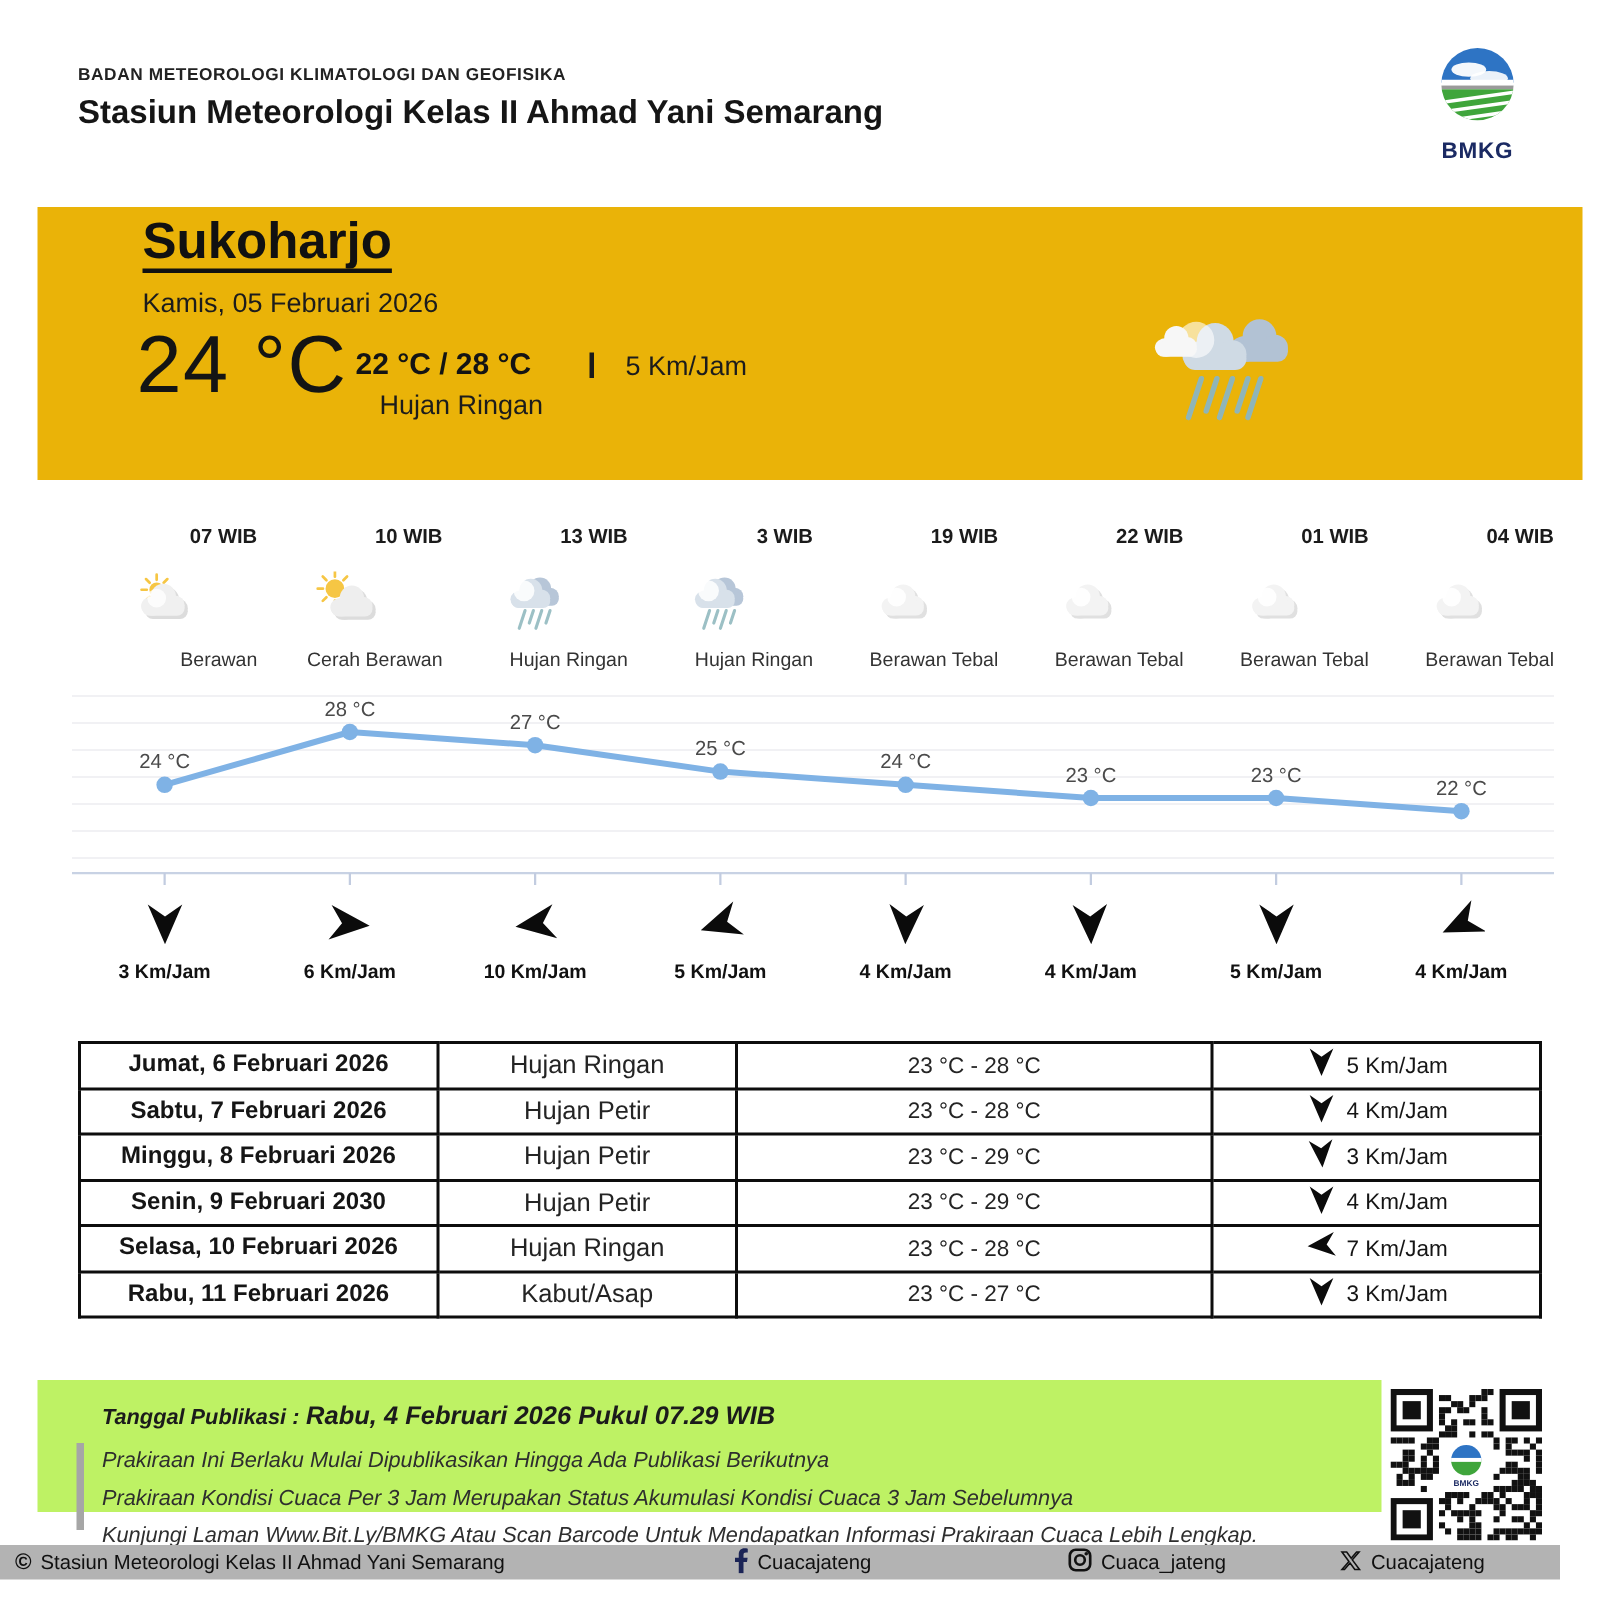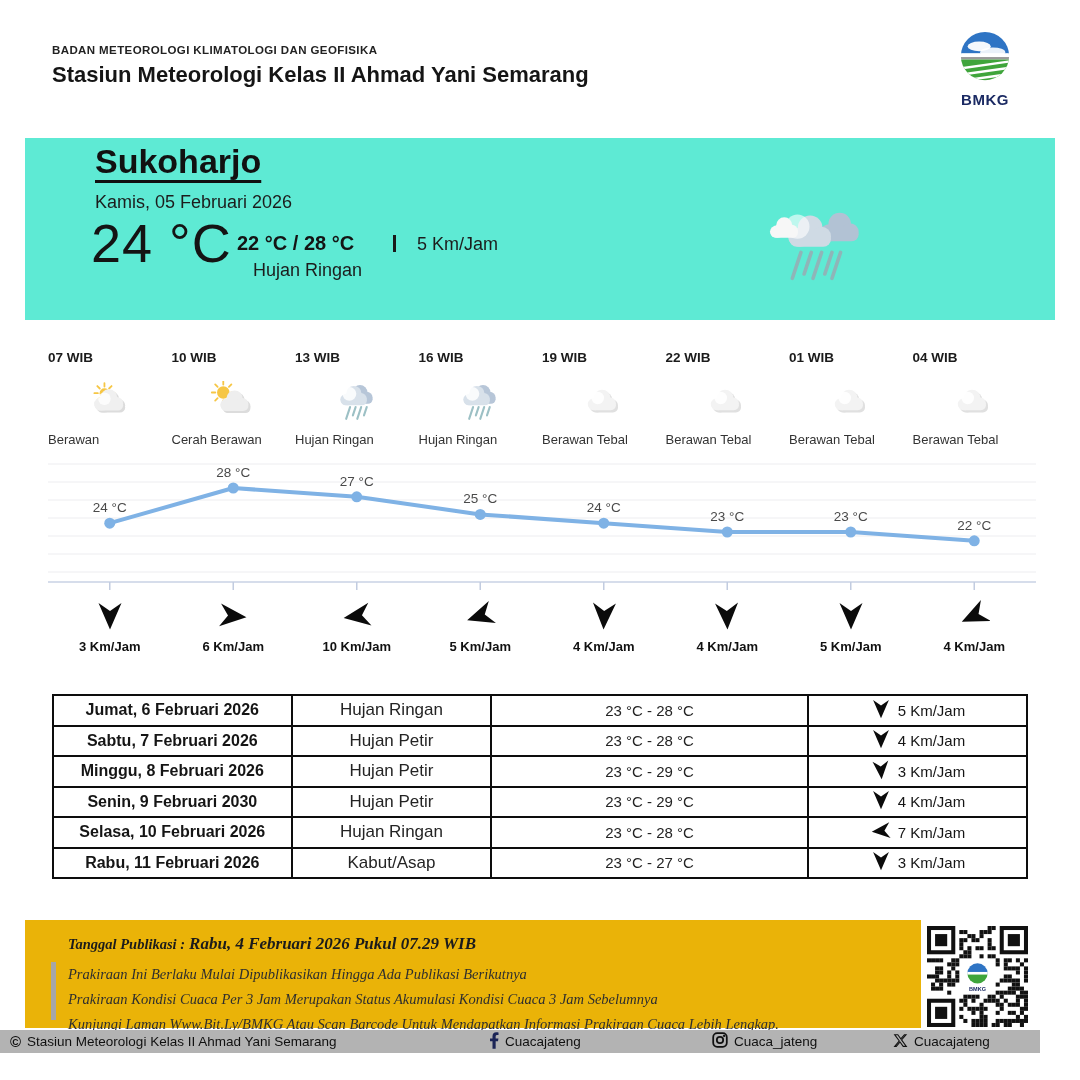--- a/index.html
+++ b/index.html
@@ -7,34 +7,34 @@
         font-family:"Liberation Sans",sans-serif;color:#1a1a1a;}
 
   
   .header{position:absolute;left:52px;top:44px;}
   .agency{font-size:11.5px;font-weight:600;letter-spacing:.4px;color:#222;}
   .station{font-size:22px;font-weight:700;margin-top:6px;color:#151515;}
   .logo-block{position:absolute;left:950px;top:30px;width:70px;text-align:center;}
   .logo-label{font-size:15px;font-weight:800;color:#1b2a63;letter-spacing:.5px;margin-top:1px;}
 
   
-  .hero{position:absolute;left:25px;top:138px;width:1030px;height:182px;background:#5eead4;}
+  .hero{position:absolute;left:25px;top:138px;width:1030px;height:182px;background:#eab308;}
   .hero-location{position:absolute;left:70px;top:4px;font-size:34px;font-weight:700;color:#111;
                  text-decoration:underline;text-decoration-thickness:3px;text-underline-offset:7px;}
   .hero-date{position:absolute;left:70px;top:54px;font-size:18px;color:#1c1c1c;}
   .hero-temp{position:absolute;left:66px;top:74px;font-size:54px;font-weight:300;color:#141414;letter-spacing:1px;}
   .hero-range{position:absolute;left:212px;top:94px;font-size:20px;font-weight:700;color:#141414;}
   .hero-cond{position:absolute;left:228px;top:122px;font-size:18px;color:#1c1c1c;}
   .hero-divider{position:absolute;left:368px;top:97px;width:3px;height:17px;background:#1a1a1a;}
   .hero-wind{position:absolute;left:392px;top:96px;font-size:18px;color:#1c1c1c;}
   .hero-icon{position:absolute;left:738px;top:66px;}
 
   
   .hourly{position:absolute;left:48px;top:350px;width:988px;display:grid;grid-template-columns:repeat(8,1fr);}
-  .hcol{text-align:left;}
+  .hcol{text-align:right;}
   .htime{font-size:13.5px;font-weight:700;color:#1b1b1b;}
   .hicon{margin-top:14px;height:44px;display:flex;align-items:center;justify-content:center;}
   .hcond{font-size:13px;color:#333;margin-top:9px;}
 
   
   .chart{position:absolute;left:48px;top:458px;width:988px;height:134px;}
 
   
   .windrow{position:absolute;left:48px;top:600px;width:988px;display:grid;grid-template-columns:repeat(8,1fr);}
   .wcol{text-align:center;}
@@ -43,21 +43,21 @@
   
   .daily{position:absolute;left:52px;top:694px;width:976px;border-collapse:collapse;}
   .daily td{border:2px solid #0d0d0d;height:28.5px;text-align:center;vertical-align:middle;padding:0 4px;}
   .td-date{width:24.5%;font-size:16px;font-weight:700;color:#151515;}
   .td-cond{width:20.5%;font-size:17px;font-weight:400;color:#242424;}
   .td-range{width:32.5%;font-size:15px;color:#242424;}
   .td-wind{width:22.5%;font-size:15px;color:#151515;}
   .td-wind .cellwrap{display:flex;align-items:center;justify-content:center;gap:6px;}
 
   
-  .footerpanel{position:absolute;left:25px;top:920px;width:1005px;height:108px;background:#eab308;font-family:Liberation Serif, serif;}
+  .footerpanel{position:absolute;left:25px;top:920px;width:1005px;height:88px;background:#bef264;}
   .publine{position:absolute;left:43px;top:14px;font-style:italic;font-weight:700;color:#1b1b1b;}
   .publabel{font-size:14.5px;}
   .pubvalue{font-size:17px;}
   .vbar{position:absolute;left:26px;top:42px;width:5px;height:58px;background:#a6a6a6;}
   .notes{position:absolute;left:43px;top:42px;}
   .note{font-size:14.5px;font-style:italic;color:#2e2e2e;line-height:25px;}
   .qr{position:absolute;left:921px;top:920px;width:113px;height:113px;background:#fff;
       display:flex;align-items:center;justify-content:center;}
 
   
@@ -227,21 +227,21 @@
               <line x1="26" y1="37" x2="20.39" y2="54"></line>
               <line x1="34" y1="37" x2="30.04" y2="49"></line>
               <line x1="42" y1="37" x2="36.39" y2="54"></line>
               <line x1="50" y1="37" x2="46.04" y2="49"></line>
             </g>
           </svg>
         </div>
         <div class="hcond">Hujan Ringan</div>
       </div>
       <div class="hcol">
-        <div class="htime">16 WIB</div>
+        <div class="htime">3 WIB</div>
         <div class="hicon">
           <svg viewBox="0 0 72 58" width="50" height="41">
             <g transform="translate(10,-3) scale(0.82)" fill="#b7c6d8" opacity="1">
               <ellipse cx="26" cy="33" rx="12" ry="10"></ellipse>
               <circle cx="37" cy="23" r="13"></circle>
               <circle cx="49" cy="32" r="10"></circle>
               <rect x="15" y="27" width="44" height="16" rx="8"></rect>
             </g>
             <g transform="translate(0,-2) scale(0.85)" fill="#d8e1ea" opacity="1">
               <ellipse cx="26" cy="33" rx="12" ry="10"></ellipse>

